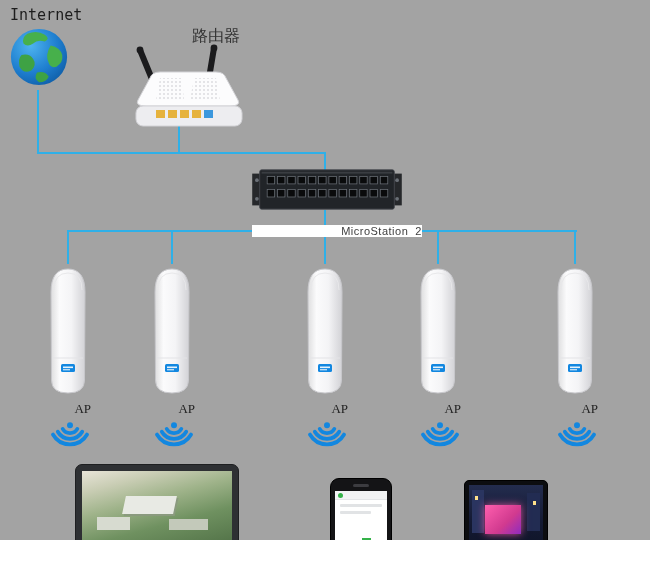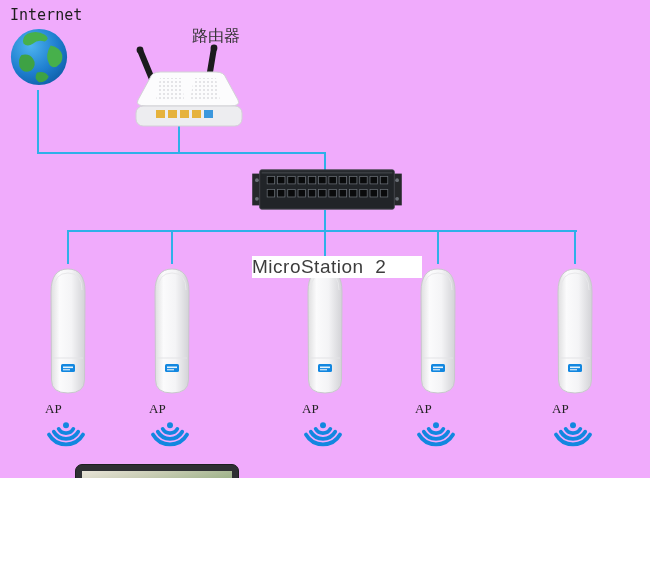--- a/index.html
+++ b/index.html
@@ -1,36 +1,36 @@
 <!DOCTYPE html>
 <html style="--line: #2fb0e8; --wifi: #1287e0; --text: #333333;"><head>
 <meta charset="utf-8">
 <style>
   *{margin:0;padding:0;box-sizing:border-box}
   html,body{background:#fff}
   body{font-family:"Liberation Sans",sans-serif}
-  .stage{position:relative;width:650px;height:478px;background:#f0abfc;overflow:hidden}
+  .stage{position:relative;width:650px;height:540px;background:#a3a3a3;overflow:hidden}
 
   .lbl{position:absolute;color:var(--text,#333);z-index:3}
   .lbl-internet{left:10px;top:6px;font-family:"DejaVu Sans Mono",monospace;font-size:15px;color:#1d1d1d}
   .lbl-router{left:192px;top:26px;font-size:16px}
   .lbl-switch{left:412px;top:181px;font-size:16px}
-  .lbl-micro{left:252px;top:256px;width:170px;text-align:left;font-size:19px;color:#3d3d3d;
+  .lbl-micro{left:252px;top:225px;width:170px;text-align:right;font-size:11px;color:#3d3d3d;
              background:#fff;z-index:4;letter-spacing:.5px;white-space:pre}
 
   .icon{position:absolute;z-index:2}
   .globe{left:8px;top:26px}
   .router{left:118px;top:44px}
   .switch{left:252px;top:168px}
 
   .line{position:absolute;background:var(--line,#2fb0e8);z-index:1}
   .line.v{width:2px}
   .line.h{height:2px}
 
-  .ap-unit{position:absolute;top:264px;width:46px;display:flex;flex-direction:column;align-items:flex-start;z-index:2}
+  .ap-unit{position:absolute;top:264px;width:46px;display:flex;flex-direction:column;align-items:flex-end;z-index:2}
   .ap-label{font-size:13px;color:#222;margin-top:1px;font-family:"Liberation Serif",serif}
   .wifi{color:var(--wifi,#1287e0);margin-top:3px}
   .ap-logo{fill:var(--wifi,#1287e0)}
 
   
   .laptop{position:absolute;left:62px;top:464px;width:190px;height:110px;z-index:2}
   .laptop-screen{position:absolute;left:13px;top:0;width:164px;height:96px;background:#2e3033;
                  border:1px solid #1e1f21;border-radius:7px 7px 0 0;padding:6px}
   .laptop-photo{position:relative;width:100%;height:100%;overflow:hidden;
     background:linear-gradient(165deg,#e8e4d8 0%,#c9cdb4 18%,#9fb38a 38%,#6f9160 62%,#4b6b42 100%)}

